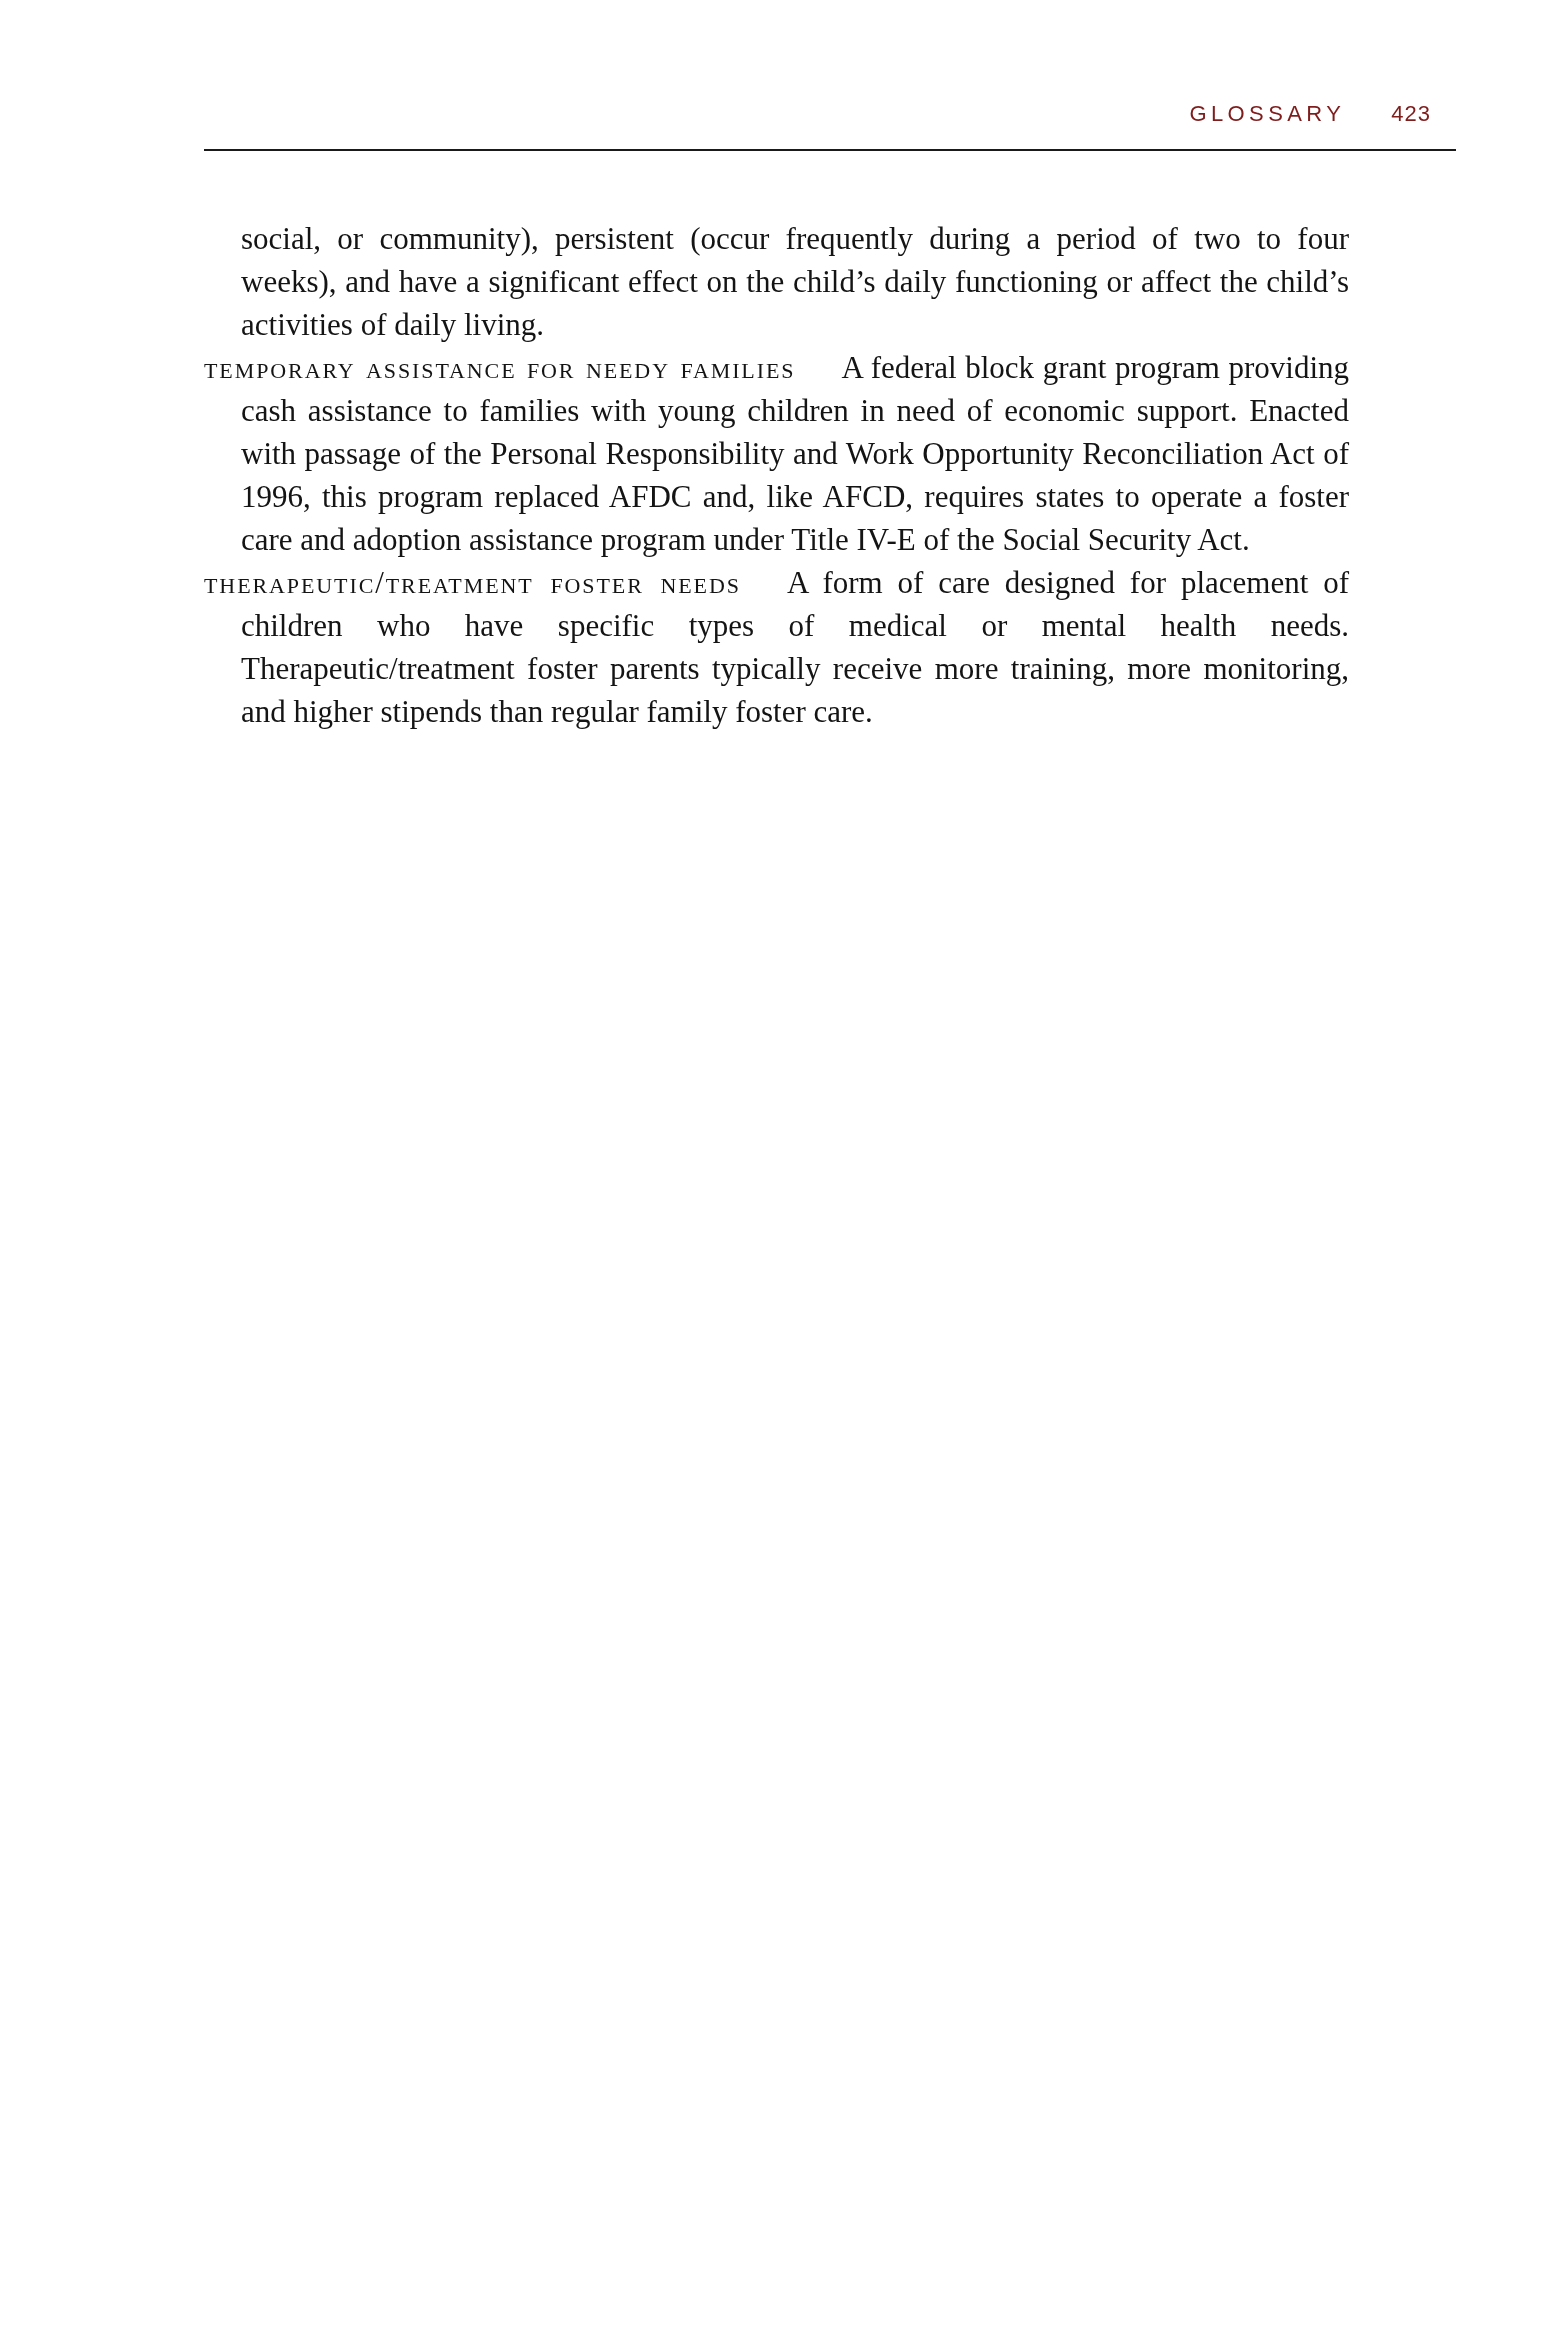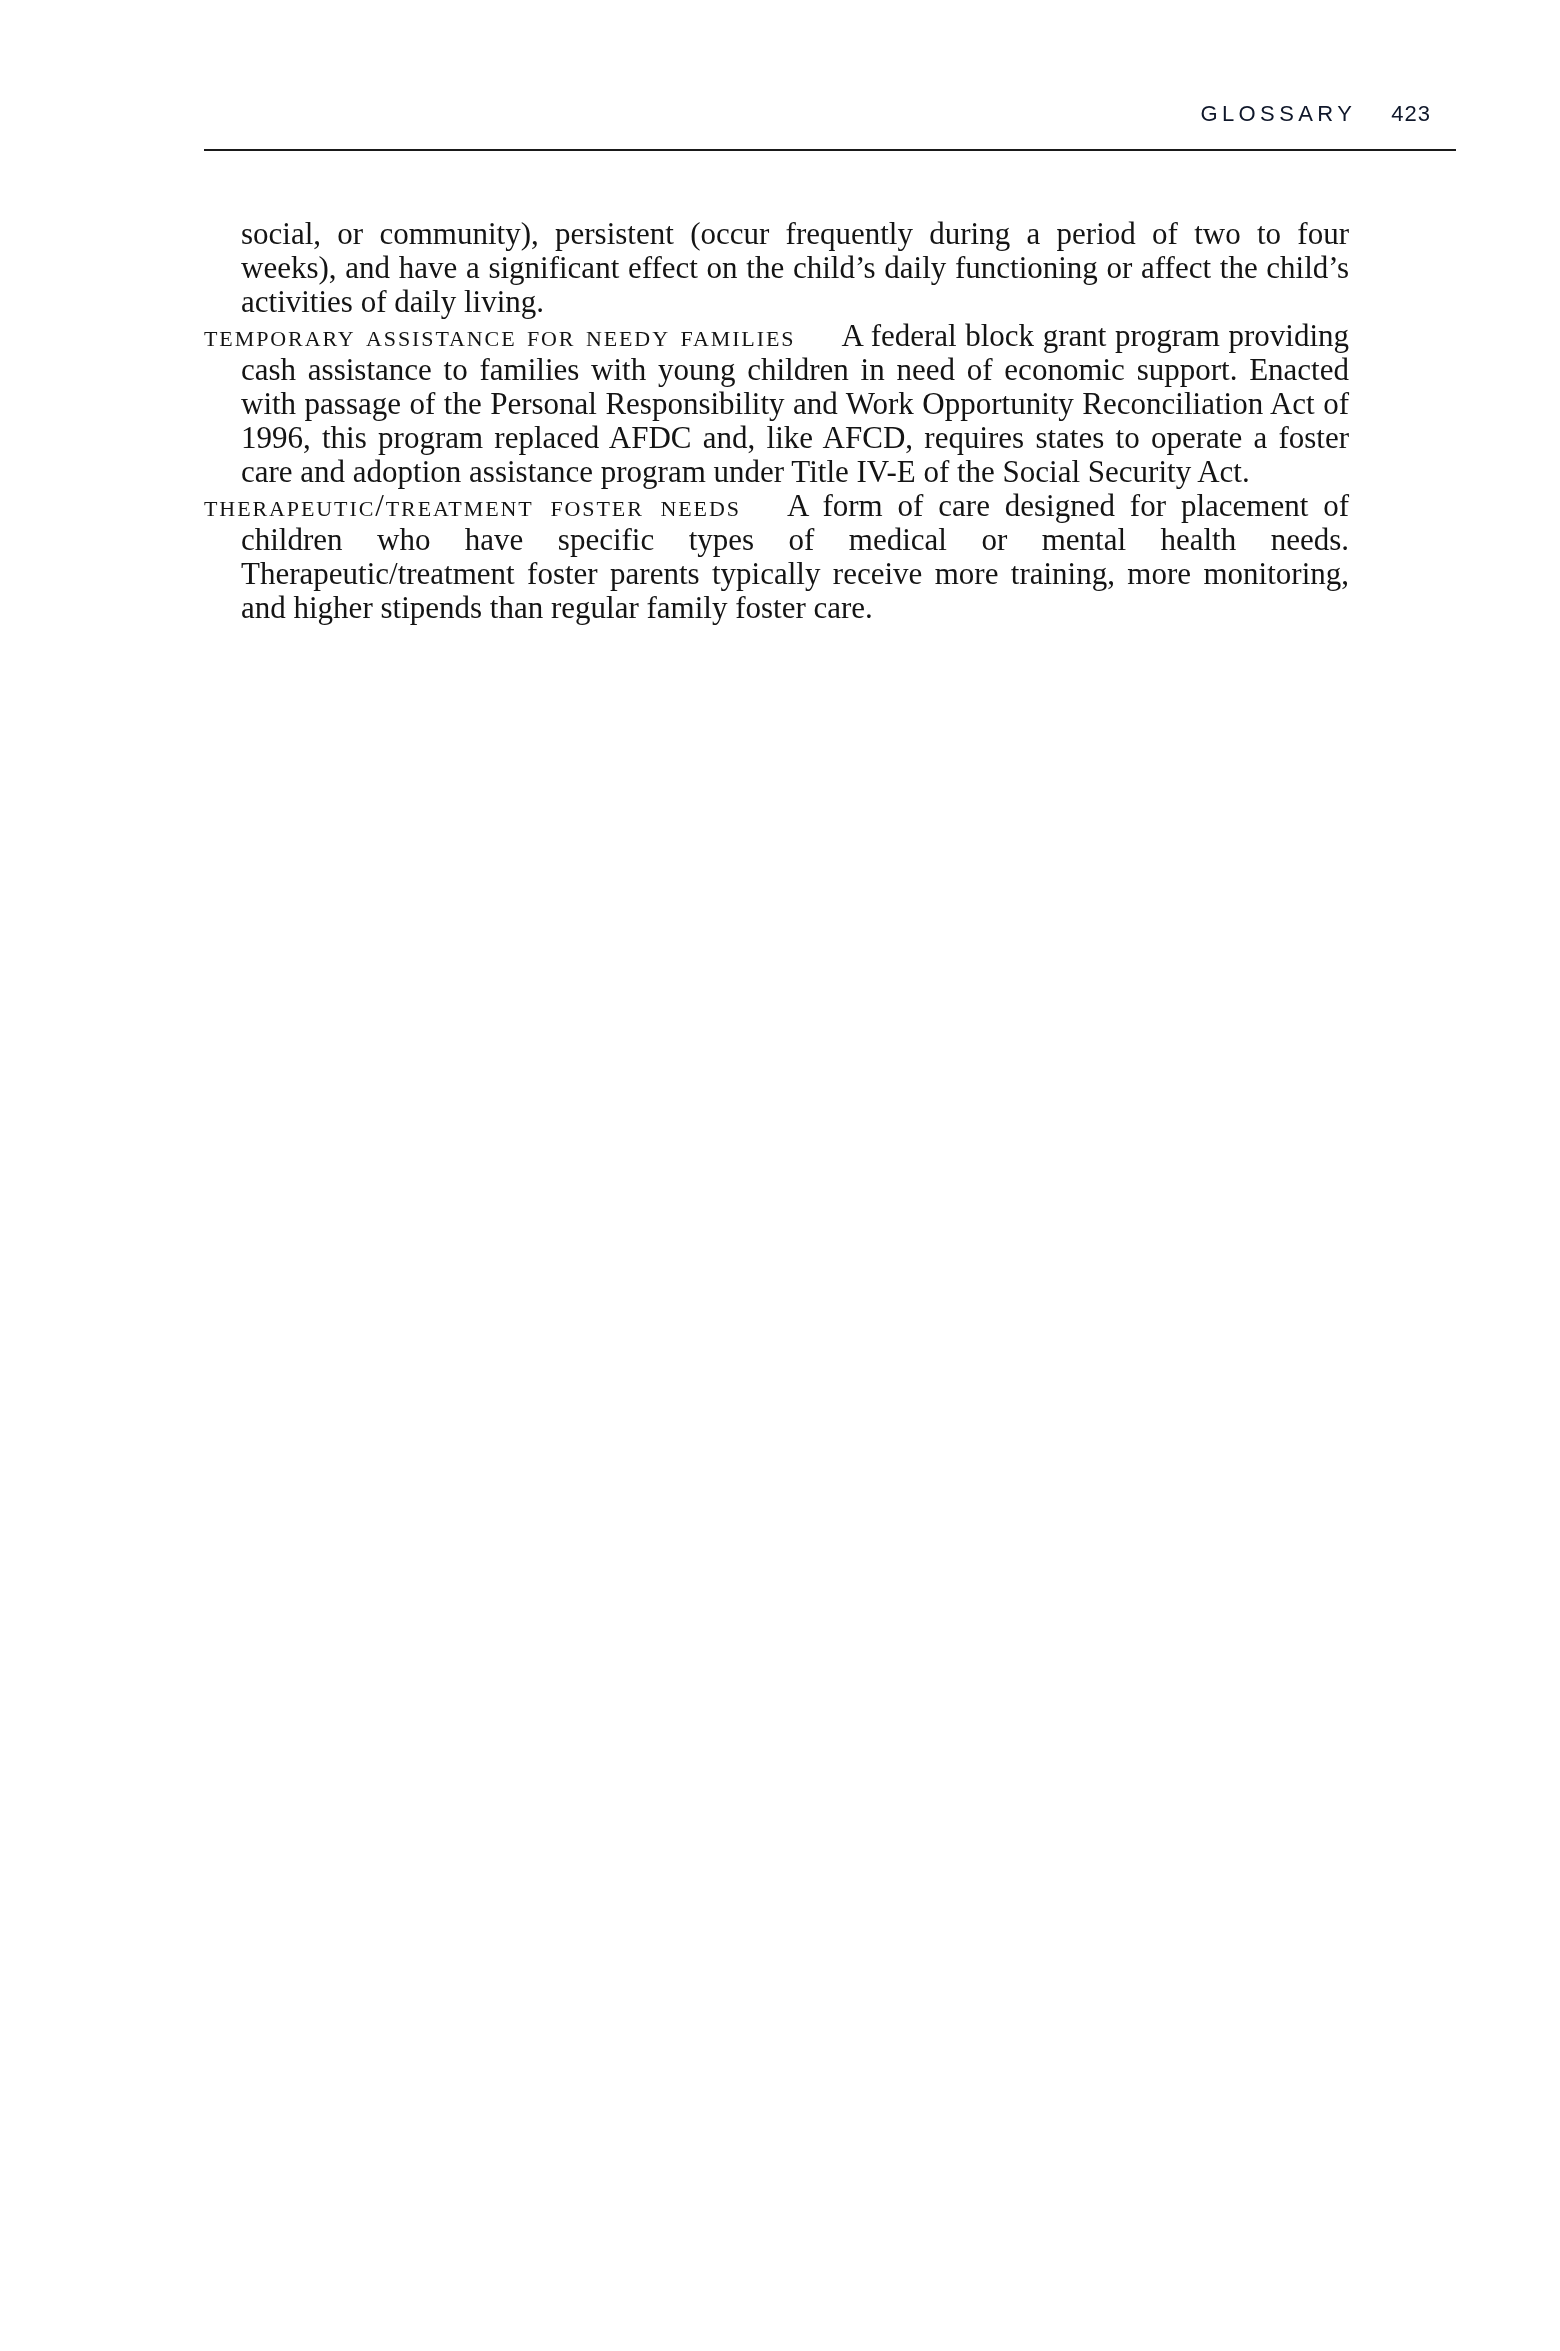--- a/index.html
+++ b/index.html
@@ -17,26 +17,26 @@
   }
   
   .running-header {
     position: absolute;
     top: 101px;
     left: 204px;
     width: 1252px;
     display: flex;
     justify-content: flex-end;
     align-items: baseline;
-    gap: 35px;
+    gap: 46px;
     padding-right: 25px;
     box-sizing: border-box;
     font-family: "Liberation Sans", sans-serif;
     font-size: 22px;
-    color: #0f172a;
+    color: #7f1d1d;
   }
   .running-head-label {
     letter-spacing: 4.4px;
   }
   .page-number {
     letter-spacing: 1px;
   }
   .header-rule {
     position: absolute;
     top: 149px;
@@ -46,21 +46,21 @@
     background: #1a1a1a;
   }
   
   .content {
     position: absolute;
     top: 217px;
     left: 204px;
     width: 1145px;
     font-family: "Liberation Serif", serif;
     font-size: 31px;
-    line-height: 34px;
+    line-height: 43px;
     text-align: justify;
     color: #141414;
   }
   .content p {
     margin: 0;
   }
   .continuation {
     padding-left: 37px;
   }
   .entry {

